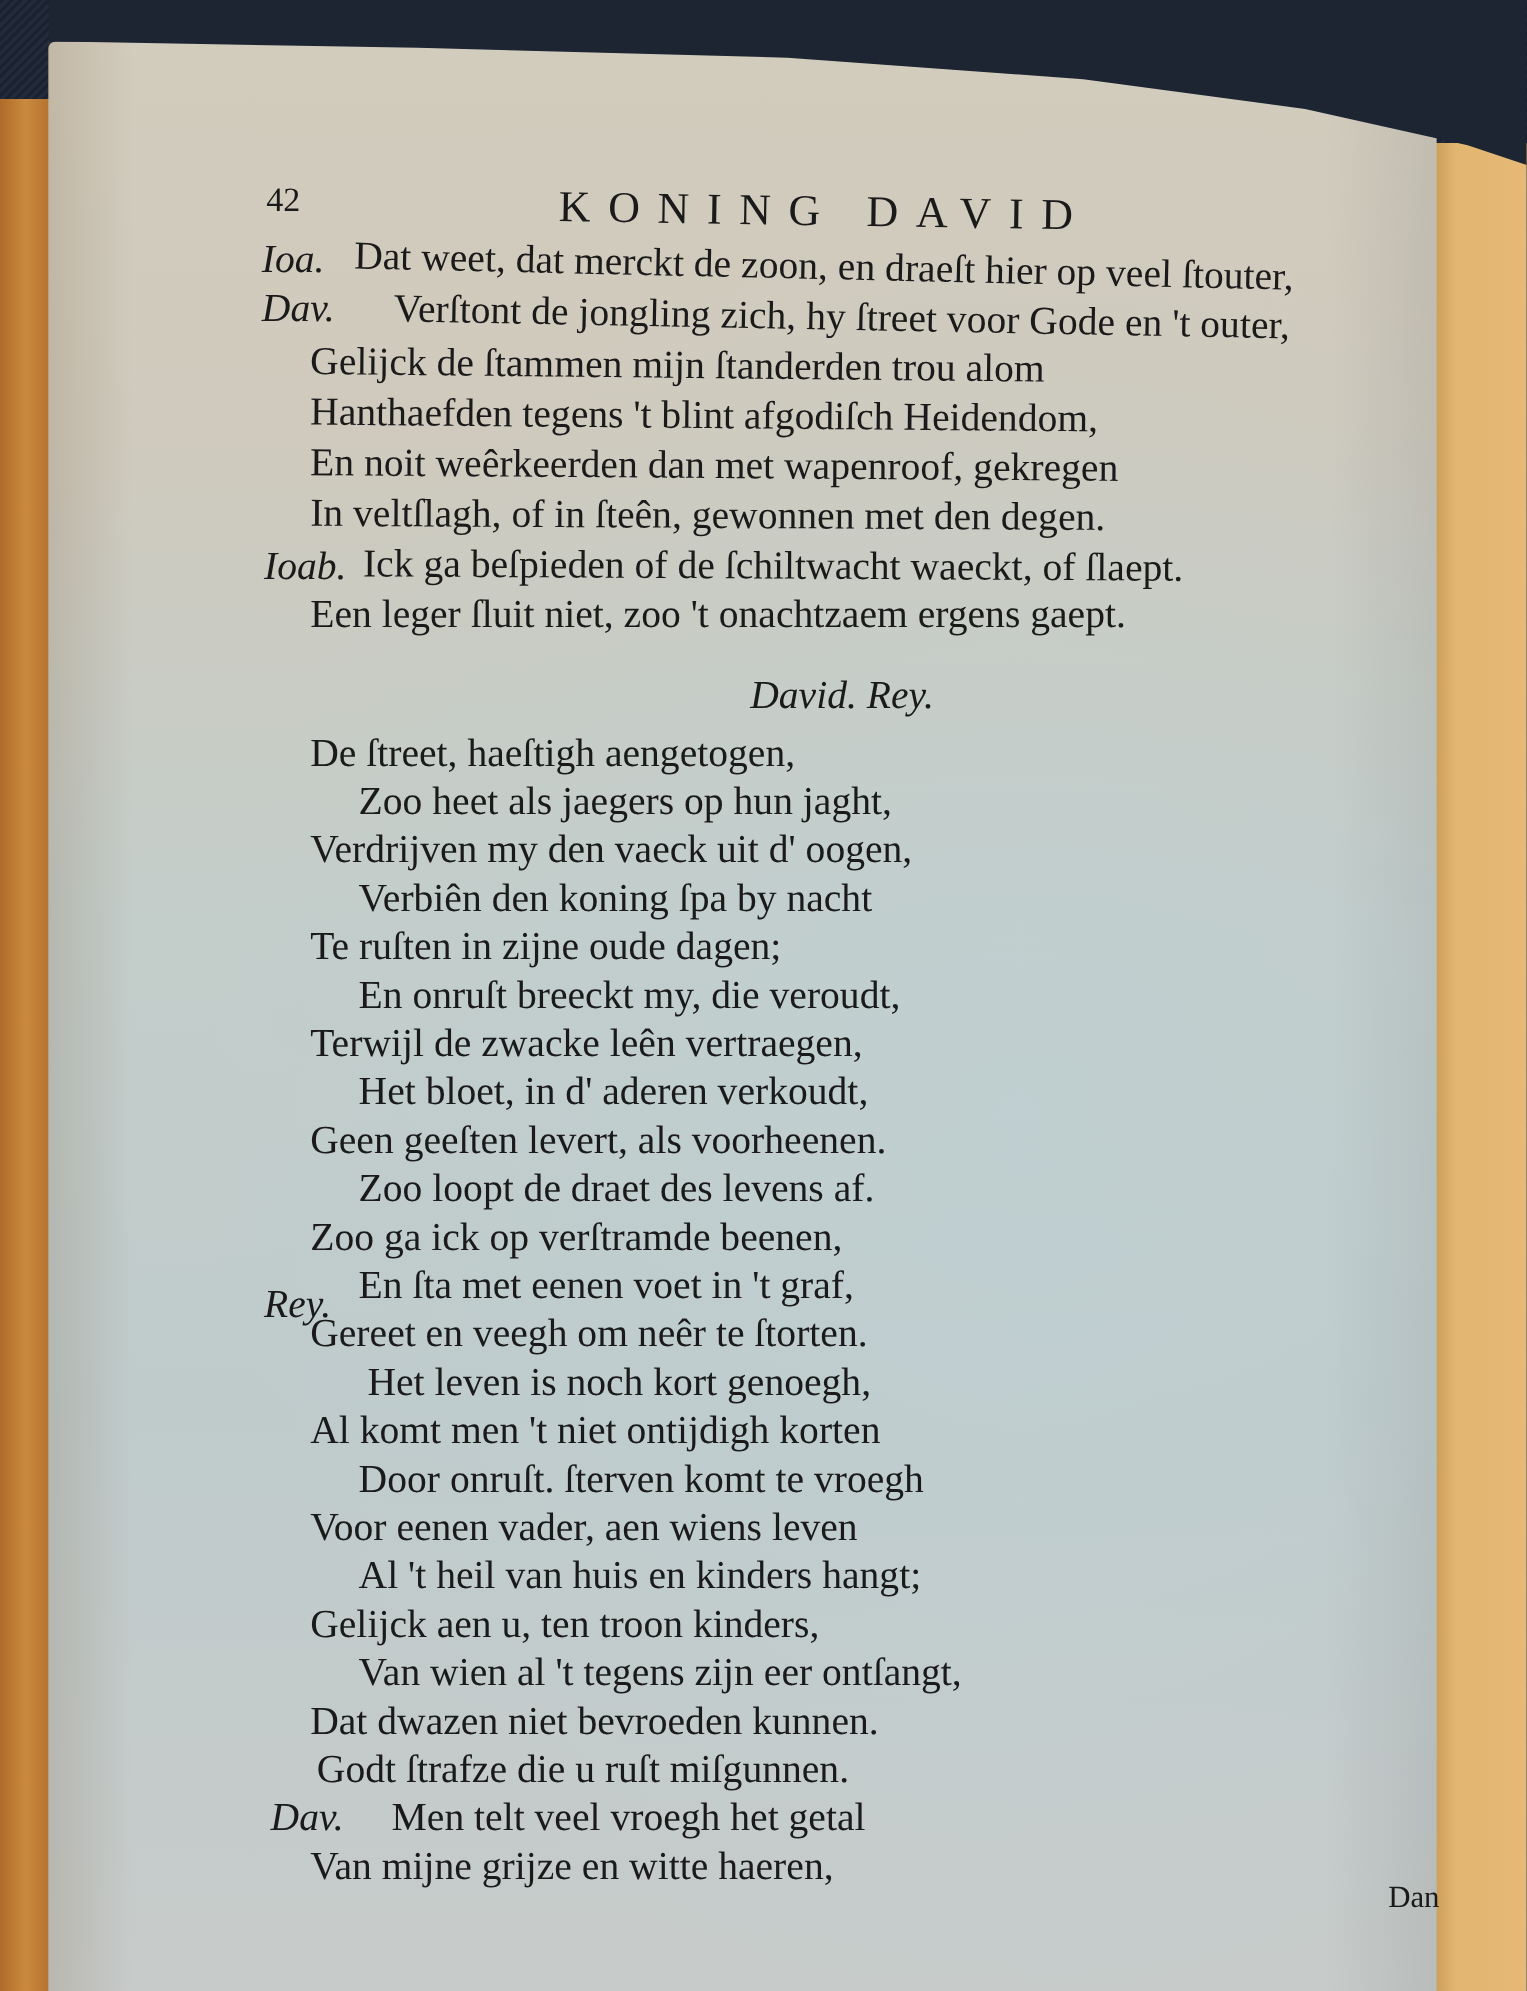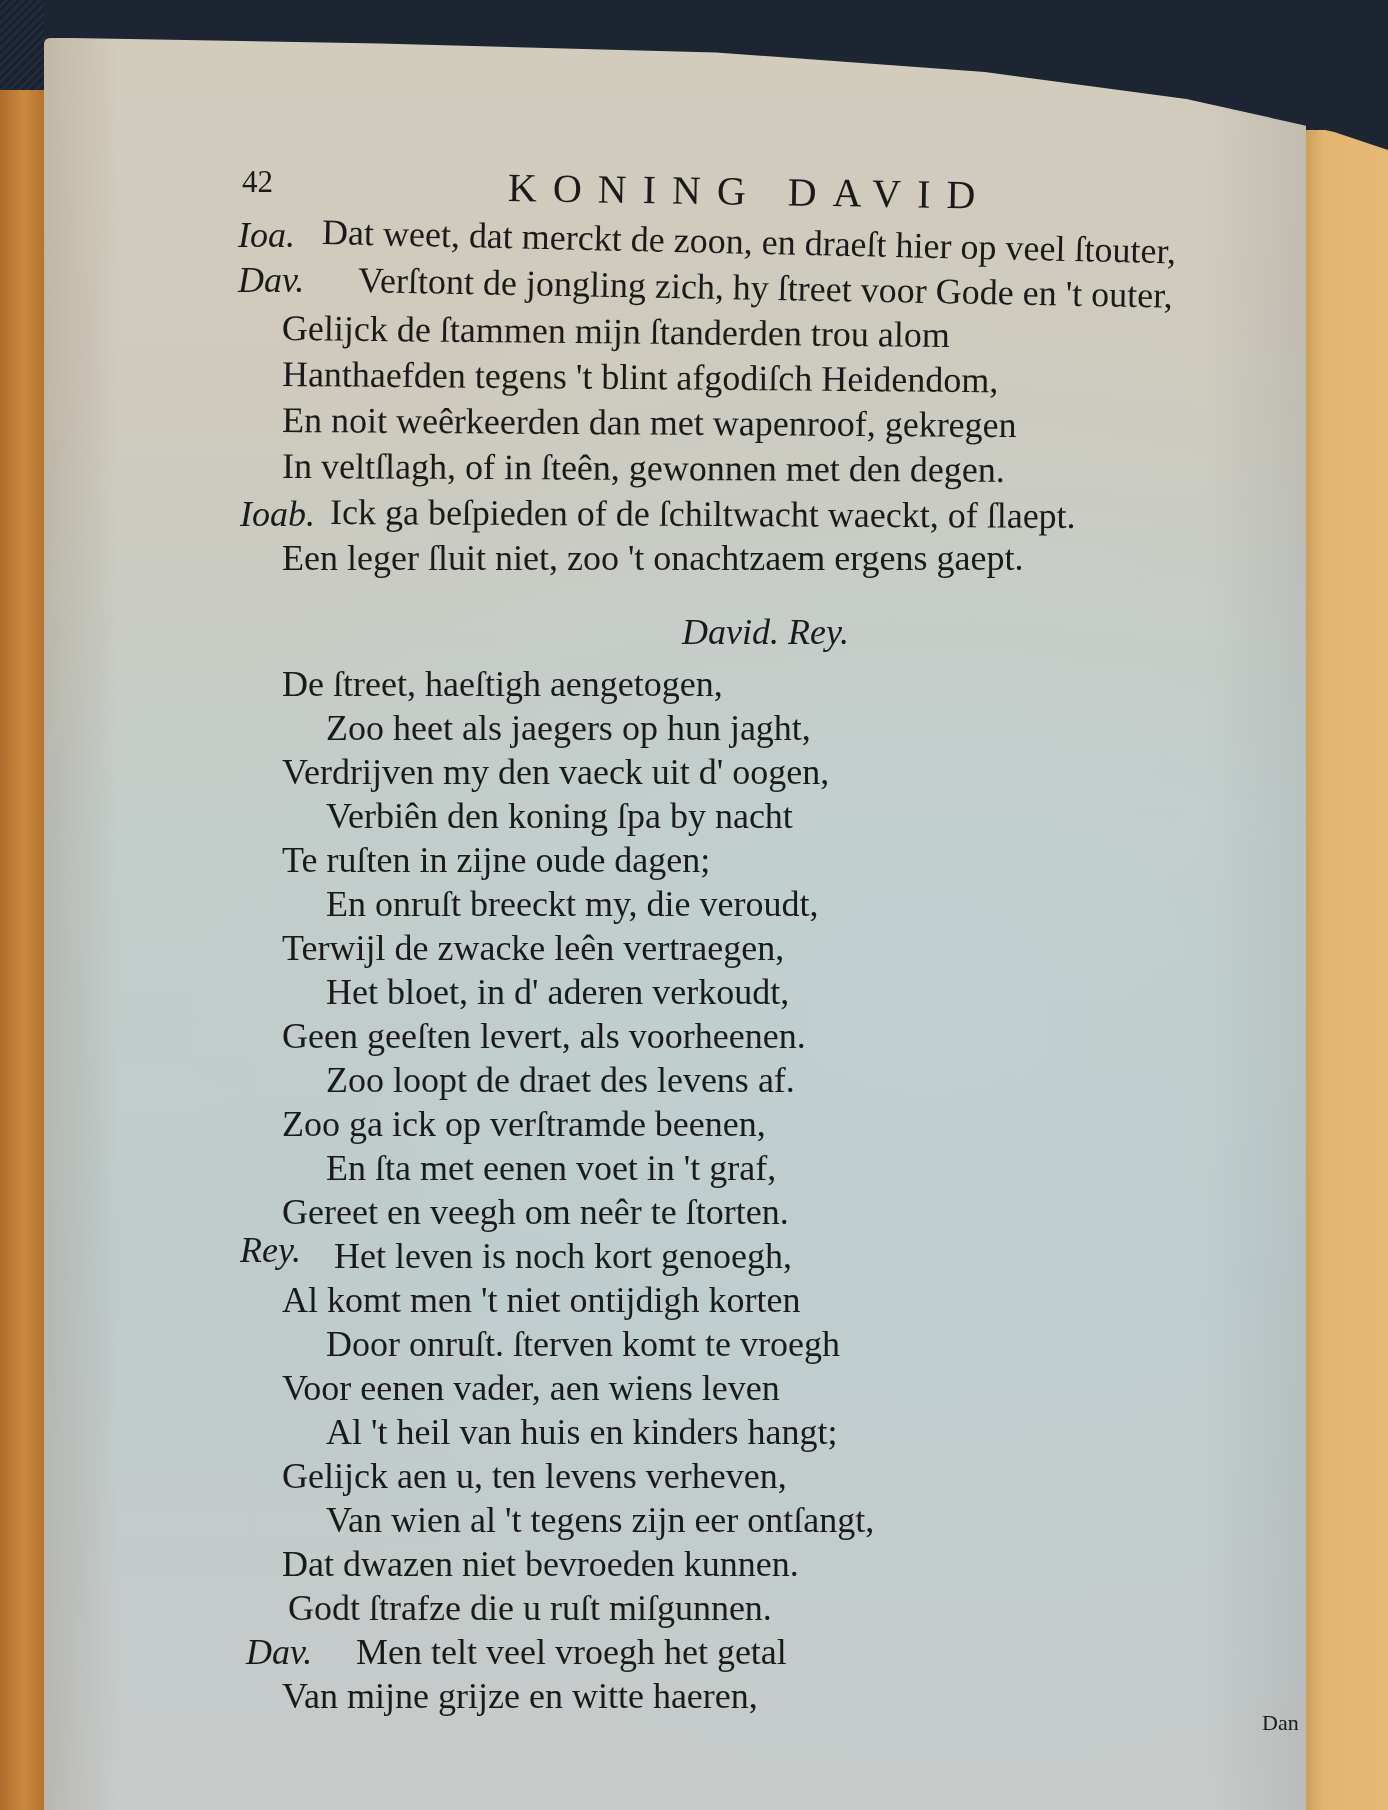--- a/index.html
+++ b/index.html
@@ -39,21 +39,21 @@
     background: #1d2432;
     clip-path: polygon(0 0, 100% 0, 100% 100%, 96% 88%, 85% 66%, 70% 48%, 50% 35%, 25% 29%, 0 25%);
   }
   .text {
     position: absolute; color: #1a1a1a; white-space: nowrap;
     font-size: 36px; line-height: 1;
   }
   .pageno { font-size: 31px; }
   .running-head { font-size: 40px; letter-spacing: 16px; }
   .speaker { font-style: italic; }
-  .catchword { font-size: 22px; }
+  .catchword { font-size: 28px; }
 </style>
 </head>
 <body>
 
 <div class="backdrop"></div>
 <div class="left-edge"></div>
 <div class="right-edge"></div>
 <div class="page"></div>
 <div class="page-shade"></div>
 <div class="top-curve"></div>
@@ -86,28 +86,28 @@
 <div class="text" style="left:282px; top:842px;">Te ruſten in zijne oude dagen;</div>
 <div class="text" style="left:326px; top:886px;">En onruſt breeckt my, die veroudt,</div>
 <div class="text" style="left:282px; top:930px;">Terwijl de zwacke leên vertraegen,</div>
 <div class="text" style="left:326px; top:974px;">Het bloet, in d' aderen verkoudt,</div>
 <div class="text" style="left:282px; top:1018px;">Geen geeſten levert, als voorheenen.</div>
 <div class="text" style="left:326px; top:1062px;">Zoo loopt de draet des levens af.</div>
 <div class="text" style="left:282px; top:1106px;">Zoo ga ick op verſtramde beenen,</div>
 <div class="text" style="left:326px; top:1150px;">En ſta met eenen voet in 't graf,</div>
 <div class="text" style="left:282px; top:1194px;">Gereet en veegh om neêr te ſtorten.</div>
 
-<div class="text speaker" style="left:240px; top:1232px;">Rey.</div>
+<div class="text speaker" style="left:240px; top:1167px;">Rey.</div>
 <div class="text" style="left:334px; top:1238px;">Het leven is noch kort genoegh,</div>
 
 <div class="text" style="left:282px; top:1282px;">Al komt men 't niet ontijdigh korten</div>
 <div class="text" style="left:326px; top:1326px;">Door onruſt. ſterven komt te vroegh</div>
 <div class="text" style="left:282px; top:1370px;">Voor eenen vader, aen wiens leven</div>
 <div class="text" style="left:326px; top:1414px;">Al 't heil van huis en kinders hangt;</div>
-<div class="text" style="left:282px; top:1458px;">Gelijck aen u, ten levens verheven,</div>
+<div class="text" style="left:282px; top:1458px;">Gelijck aen u, ten troon kinders,</div>
 <div class="text" style="left:326px; top:1502px;">Van wien al 't tegens zijn eer ontſangt,</div>
 <div class="text" style="left:282px; top:1546px;">Dat dwazen niet bevroeden kunnen.</div>
 <div class="text" style="left:288px; top:1590px;">Godt ſtrafze die u ruſt miſgunnen.</div>
 
 <div class="text speaker" style="left:246px; top:1634px;">Dav.</div>
 <div class="text" style="left:356px; top:1634px;">Men telt veel vroegh het getal</div>
 
 <div class="text" style="left:282px; top:1678px;">Van mijne grijze en witte haeren,</div>
 
 <div class="text catchword" style="left:1262px; top:1712px;">Dan</div>

